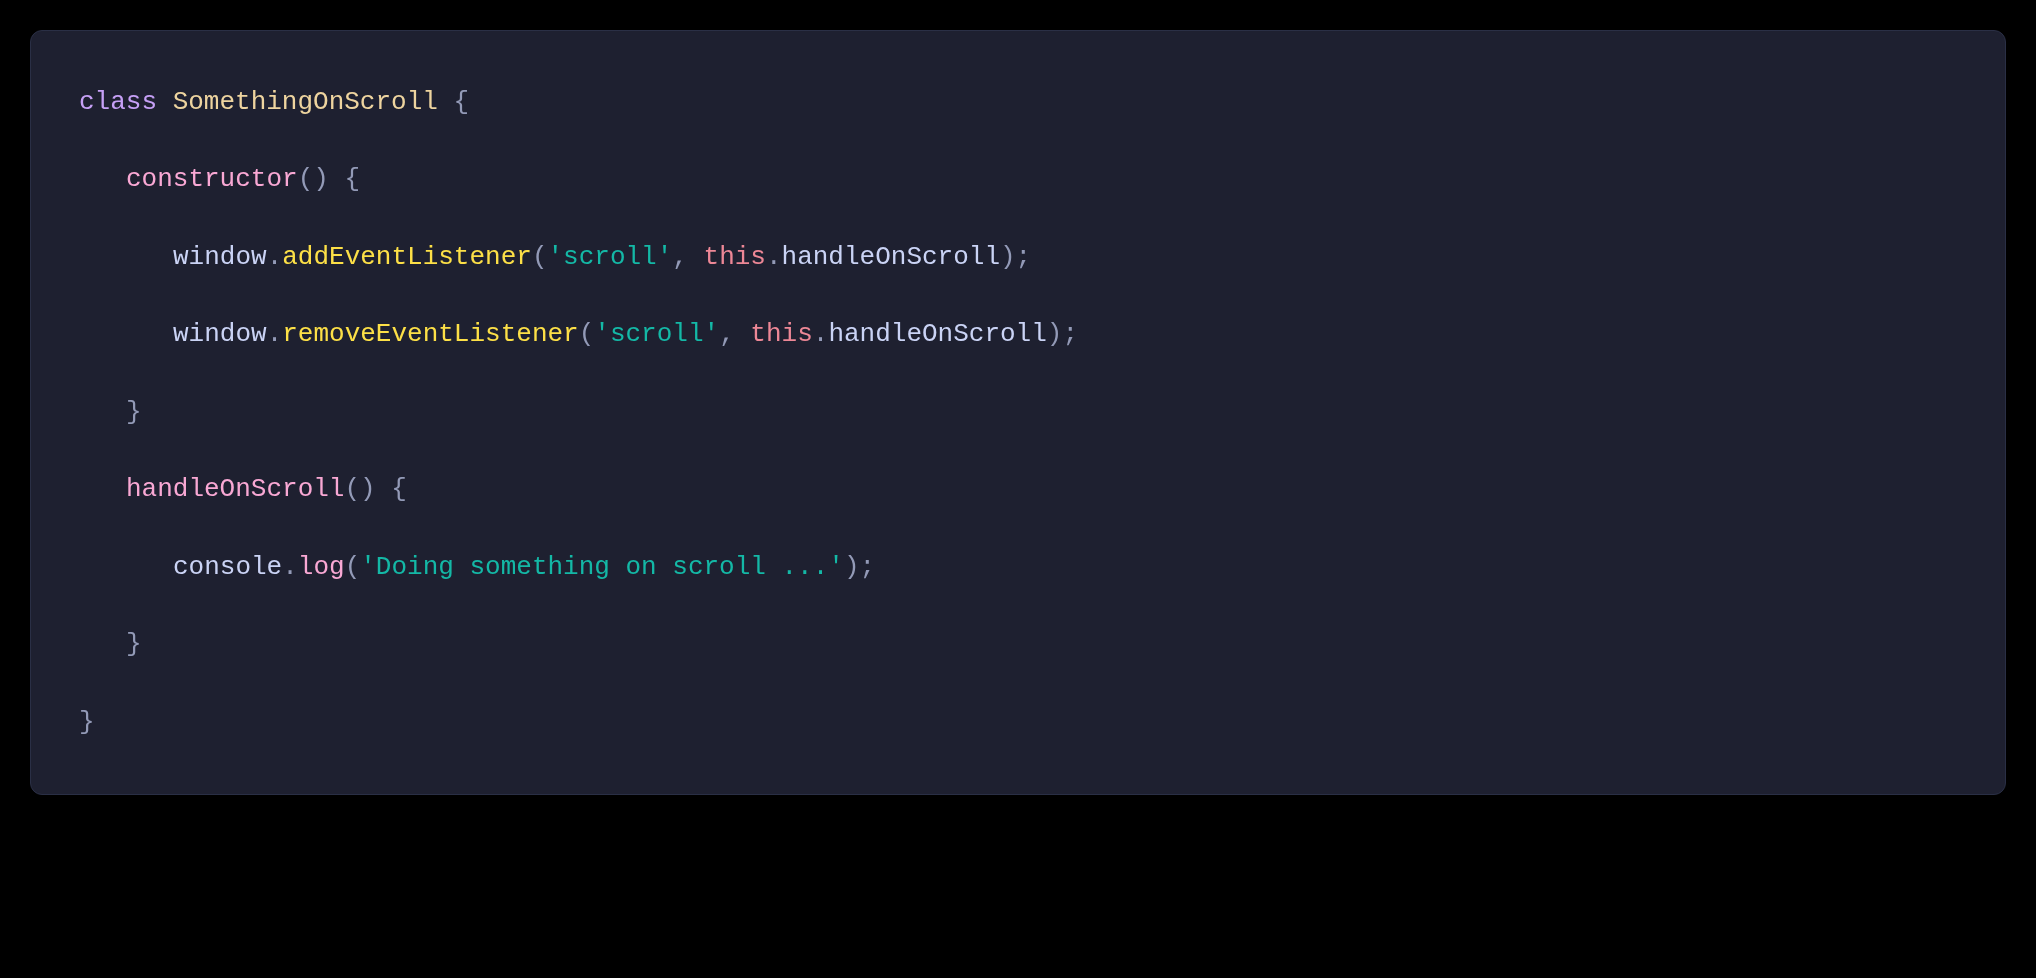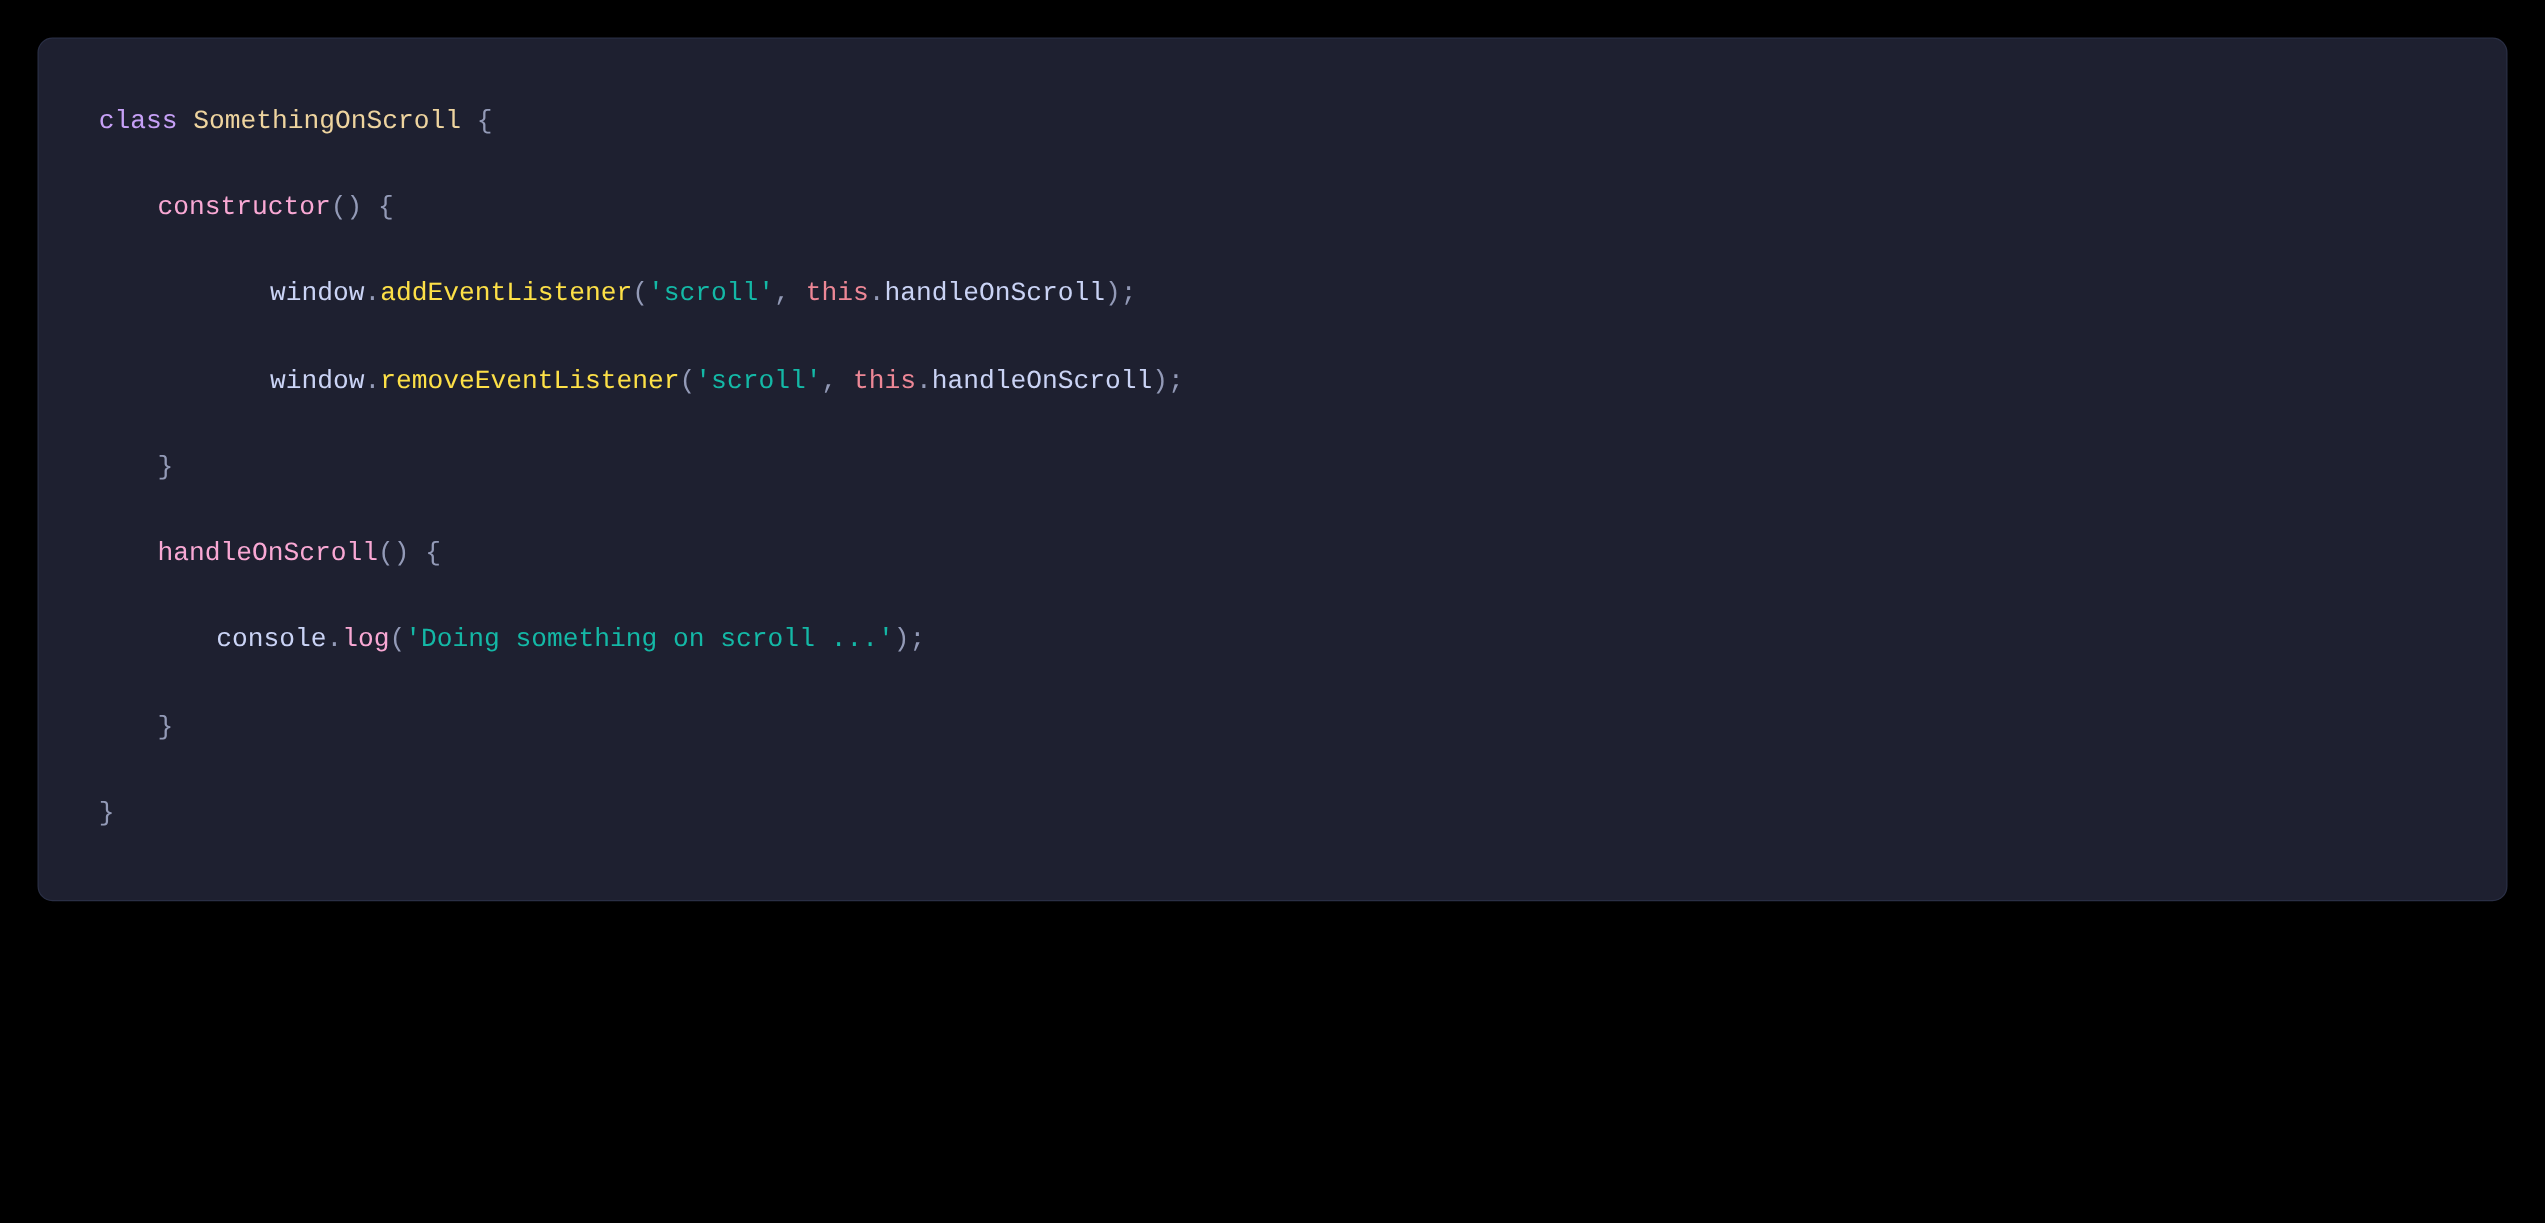--- a/index.html
+++ b/index.html
@@ -13,21 +13,21 @@
       padding: 30px;
       font-family: 'SF Mono', 'Monaco', 'Menlo', 'Consolas', 'Courier New', monospace;
       min-height: 100vh;
     }
 
     .code-panel {
       background: #1e2030;
       border: 1px solid #2a2f45;
       border-radius: 12px;
       padding: 50px 48px;
-      font-size: 21px;
+      font-size: 26px;
       line-height: 1.65;
       color: #cad3f5;
     }
 
     .code-line {
       white-space: pre;
       font-family: inherit;
     }
 
     .blank-line {
@@ -50,21 +50,20 @@
       color: #f9a8d4;
       text-align: center;
     }
 
     .tok-call {
       color: #fde047;
     }
 
     .tok-plain {
       color: #cad3f5;
-      margin-left: 43px;
     }
 
     .tok-string {
       color: #14b8a6;
     }
 
     .tok-this {
       color: #ed8796;
     }
 

